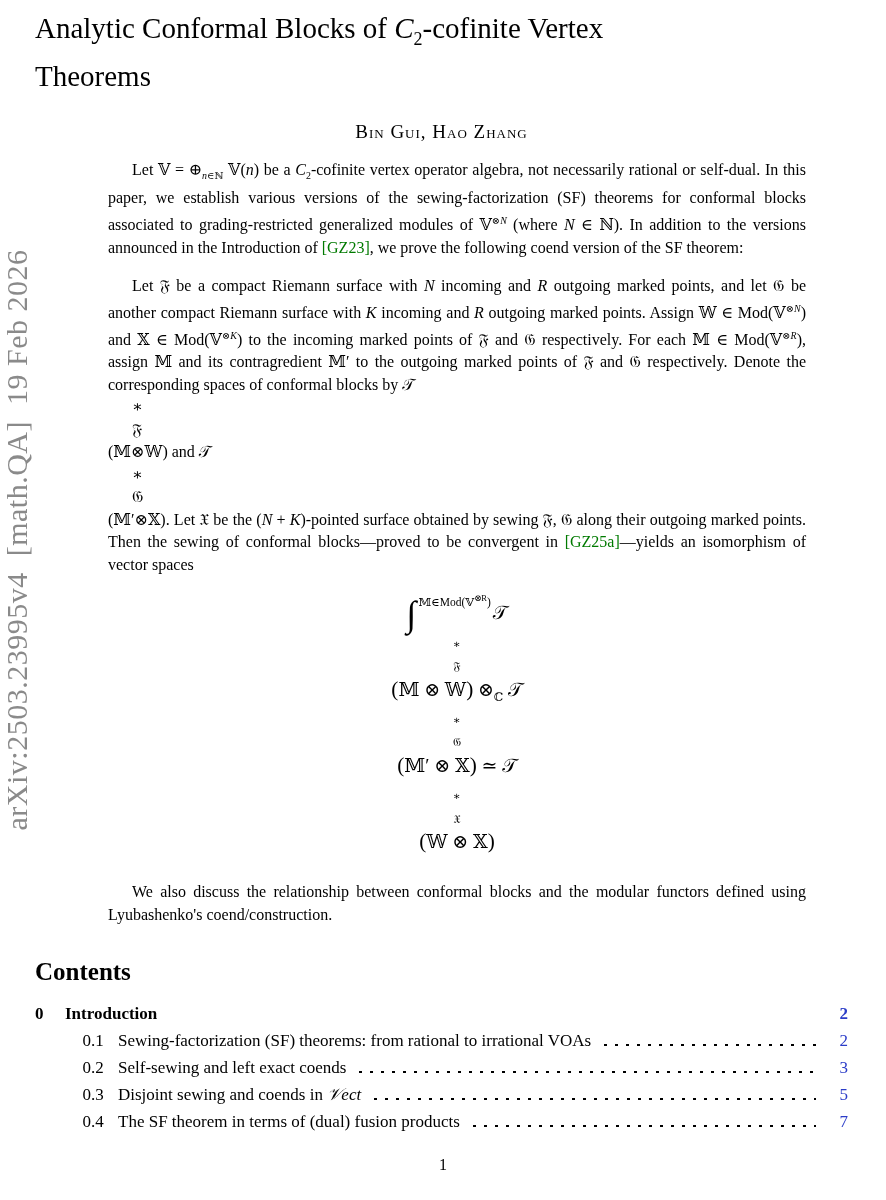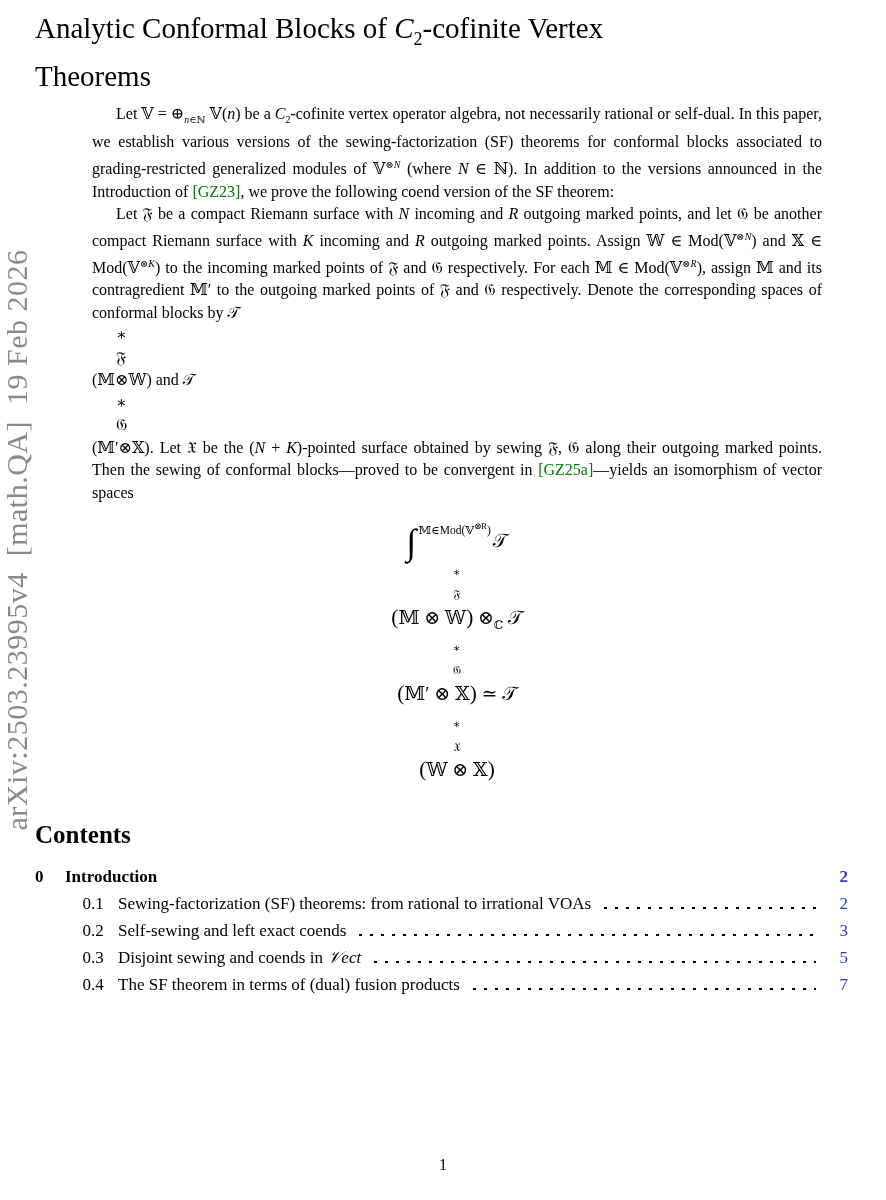--- a/index.html
+++ b/index.html
@@ -13,21 +13,21 @@
     margin-left:-400px; margin-top:-21px;
     transform:rotate(-90deg);
     text-align:center; font-size:30px; letter-spacing:0.5px;
     color:var(--stampgray,#8a8a8a); white-space:pre;
   }
   .main{position:absolute; left:35px; right:38px; top:0;}
   .title{margin-top:10px; text-align:left; font-size:29px; line-height:37px;}
   .authors{margin-top:26px; text-align:center; font-variant:small-caps; font-size:19px; letter-spacing:1px;}
   .abs-heading{margin-top:46px; text-align:center; font-weight:bold; font-size:15.5px;}
   .abstract{margin:8px 26px 0 57px; font-size:16px; line-height:22.5px; text-align:justify;}
-  .abstract p{margin:0; text-indent:24px;}
+  .abstract p{margin:16px; text-indent:24px;}
   sup{font-size:62%;} sub{font-size:62%;}
   .cite{color:var(--cite,#007a00);}
   subscript for script-T operators */
   .ss{display:inline-flex; flex-direction:column; vertical-align:-0.45em; font-size:10.5px; line-height:0.9; text-align:left; margin:0 1px;}
   .ss span{display:block;}
   .formula{margin:24px 0 20px; text-align:center; font-size:19px; text-indent:0 !important;}
   .formula .int{font-size:36px; vertical-align:-7px; font-weight:normal;}
   .formula .intsup{font-size:11.5px; position:relative; top:-13px; margin-left:2px; margin-right:2px;}
   .formula .intsup sup{font-size:8.5px;}
   .formula .ss{font-size:11.5px; vertical-align:-0.5em;}
@@ -58,26 +58,28 @@
 
   <div class="stamp">arXiv:2503.23995v4  [math.QA]  19 Feb 2026</div>
 
   <div class="main">
 
     <div class="title">
       <div>Analytic Conformal Blocks of <i>C</i><sub>2</sub>-cofinite Vertex</div>
       <div>Theorems</div>
     </div>
 
+    <div class="authors">Bin Gui, Hao Zhang</div>
 
 
     <div class="abstract">
       <p>Let 𝕍 = ⊕<sub><i>n</i>∈ℕ</sub> 𝕍(<i>n</i>) be a <i>C</i><sub>2</sub>-cofinite vertex operator algebra, not necessarily rational or self-dual.  In this paper, we establish various versions of the sewing-factorization (SF) theorems for conformal blocks associated to grading-restricted generalized modules of 𝕍<sup>⊗<i>N</i></sup> (where <i>N</i> ∈ ℕ). In addition to the versions announced in the Introduction of <span class="cite">[GZ23]</span>, we prove the following coend version of the SF theorem:</p>
       <p>Let 𝔉 be a compact Riemann surface with <i>N</i> incoming and <i>R</i> outgoing marked points, and let 𝔊 be another compact Riemann surface with <i>K</i> incoming and <i>R</i> outgoing marked points.  Assign 𝕎 ∈ Mod(𝕍<sup>⊗<i>N</i></sup>) and 𝕏 ∈ Mod(𝕍<sup>⊗<i>K</i></sup>) to the incoming marked points of 𝔉 and 𝔊 respectively.  For each 𝕄 ∈ Mod(𝕍<sup>⊗<i>R</i></sup>), assign 𝕄 and its contragredient 𝕄′ to the outgoing marked points of 𝔉 and 𝔊 respectively. Denote the corresponding spaces of conformal blocks by 𝒯<span class="ss"><span>∗</span><span>𝔉</span></span>(𝕄⊗𝕎) and 𝒯<span class="ss"><span>∗</span><span>𝔊</span></span>(𝕄′⊗𝕏). Let 𝔛 be the (<i>N</i> + <i>K</i>)-pointed surface obtained by sewing 𝔉, 𝔊 along their outgoing marked points. Then the sewing of conformal blocks—proved to be convergent in <span class="cite">[GZ25a]</span>—yields an isomorphism of vector spaces</p>
       <div class="formula"><span class="int">∫</span><span class="intsup">𝕄∈Mod(𝕍<sup>⊗R</sup>)</span>𝒯<span class="ss"><span>∗</span><span>𝔉</span></span><span class="bp">(</span>𝕄 ⊗ 𝕎<span class="bp">)</span> ⊗<sub>ℂ</sub> 𝒯<span class="ss"><span>∗</span><span>𝔊</span></span><span class="bp">(</span>𝕄′ ⊗ 𝕏<span class="bp">)</span> ≃ 𝒯<span class="ss"><span>∗</span><span>𝔛</span></span><span class="bp">(</span>𝕎 ⊗ 𝕏<span class="bp">)</span></div>
+      <p>We also discuss the relationship between conformal blocks and the modular functors defined using Lyubashenko's coend/construction.</p>
     </div>
 
     <div class="contents-heading">Contents</div>
 
     <div class="toc">
         <div class="toc-row toc-chapter">
           <span class="toc-num">0</span>
           <span class="toc-title">Introduction</span>
           <span class="leader no-dots"></span>
           <span class="toc-page">2</span>

